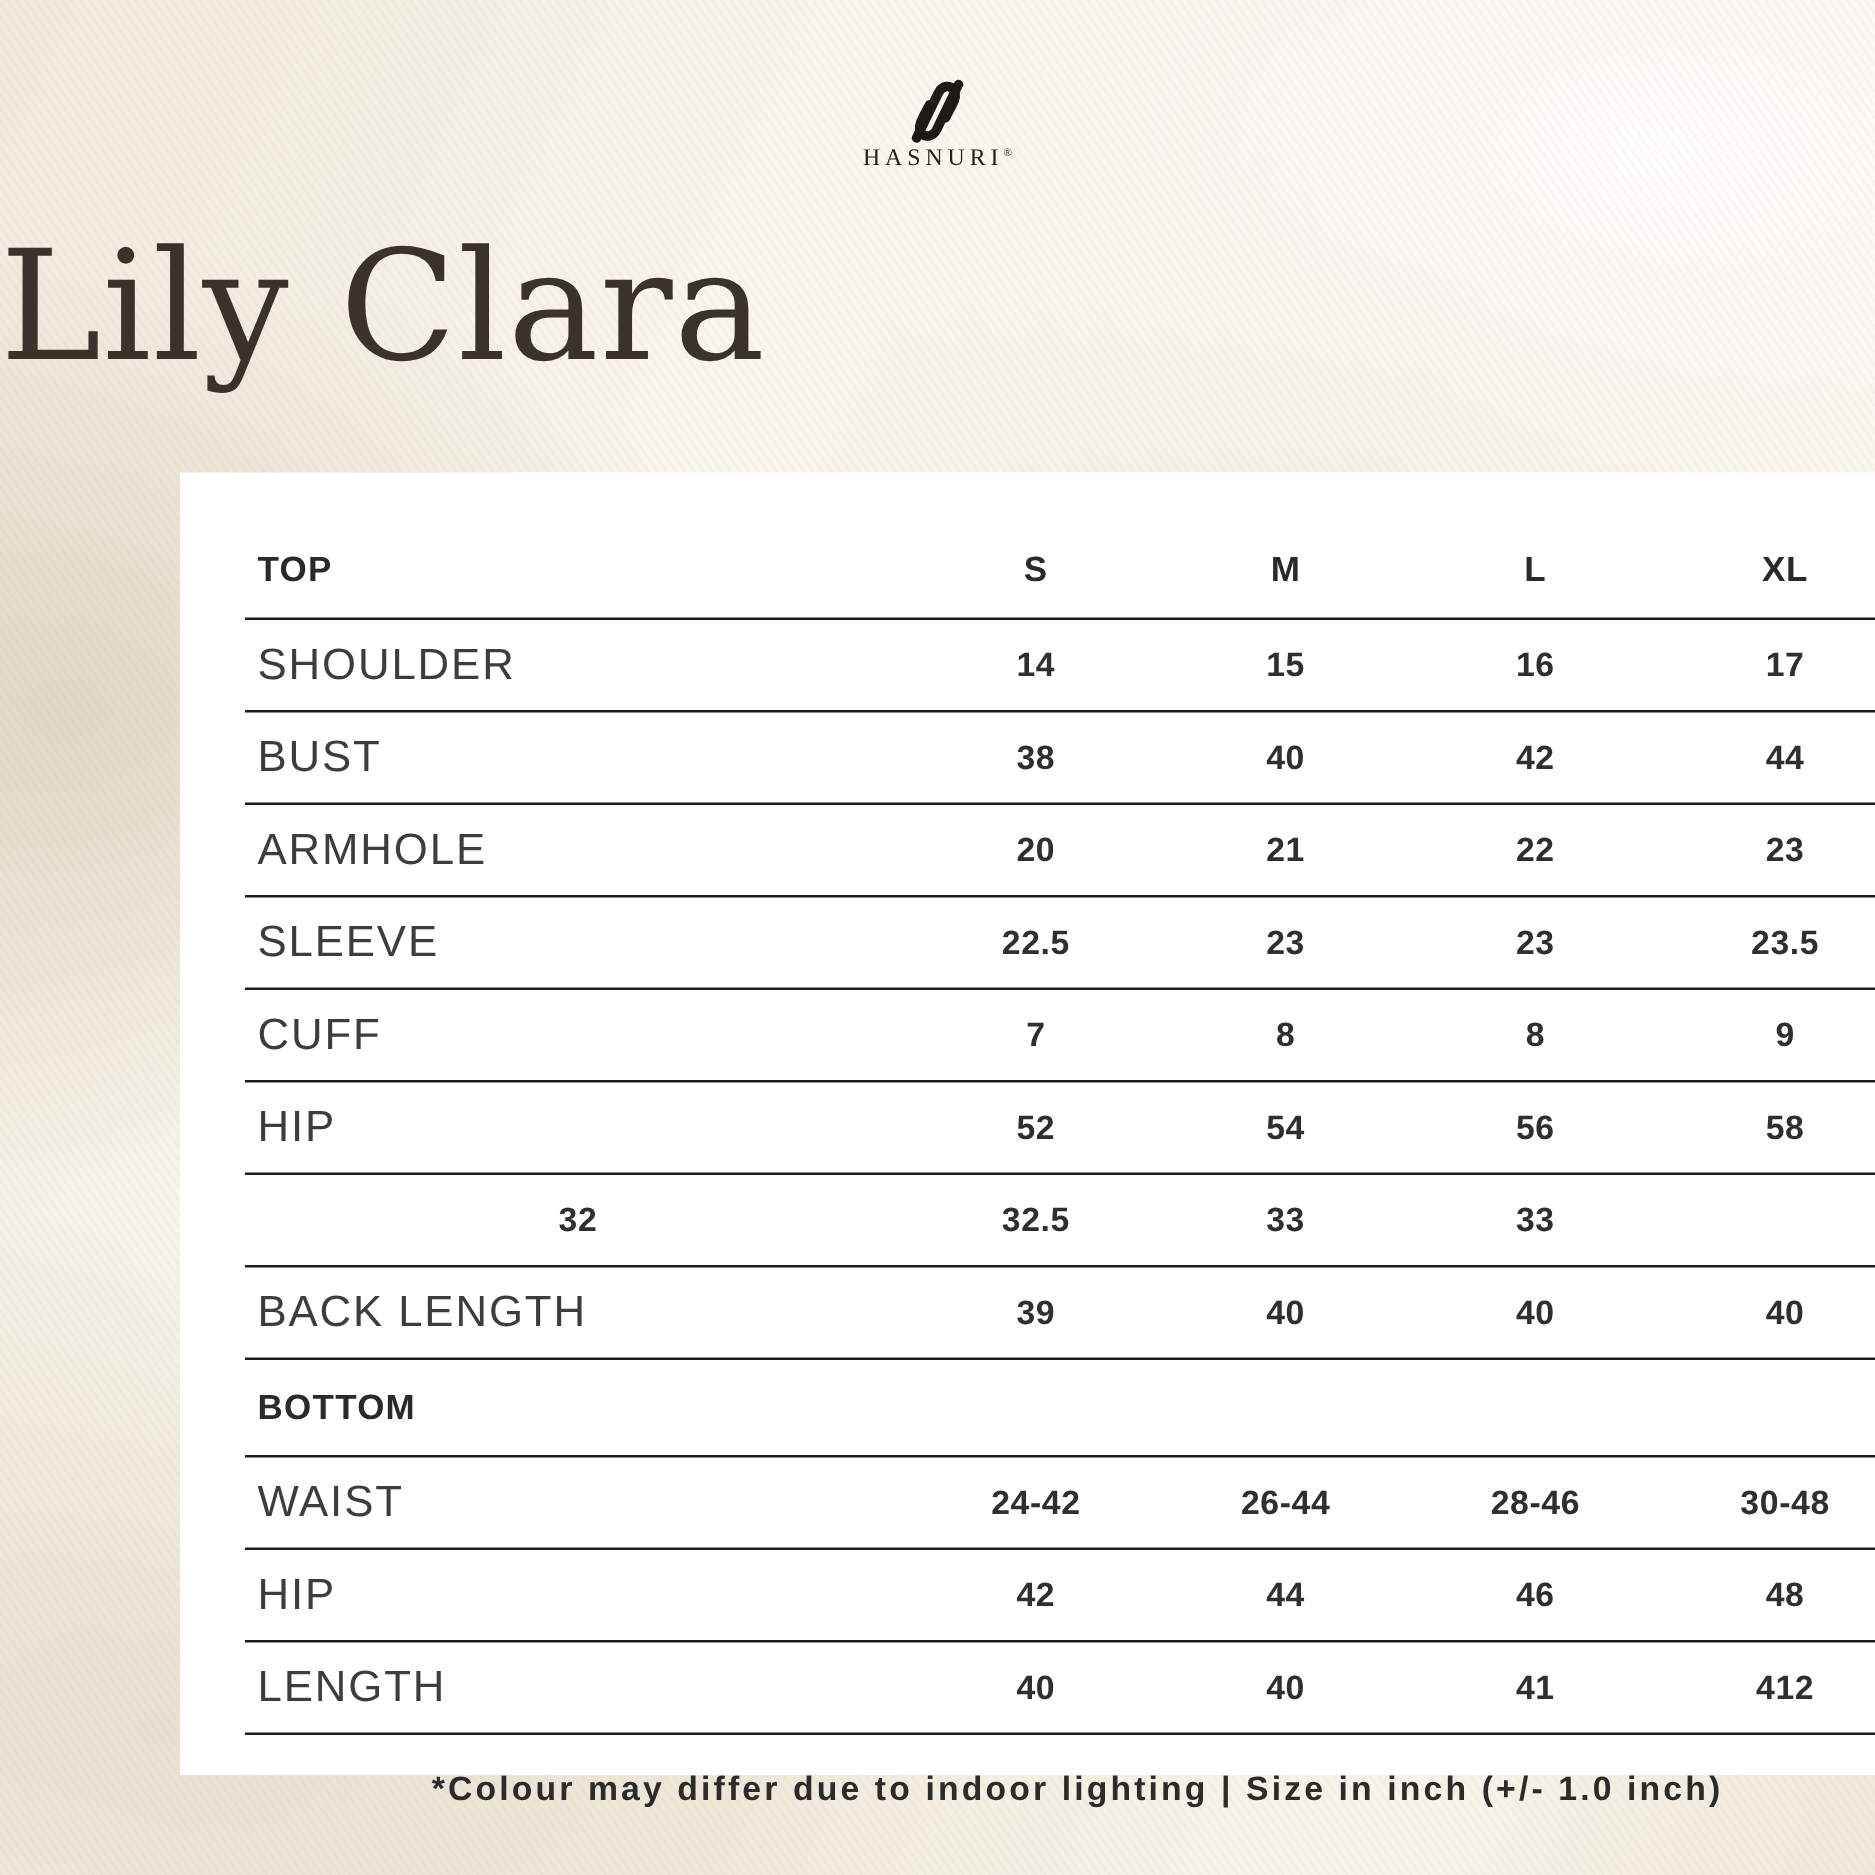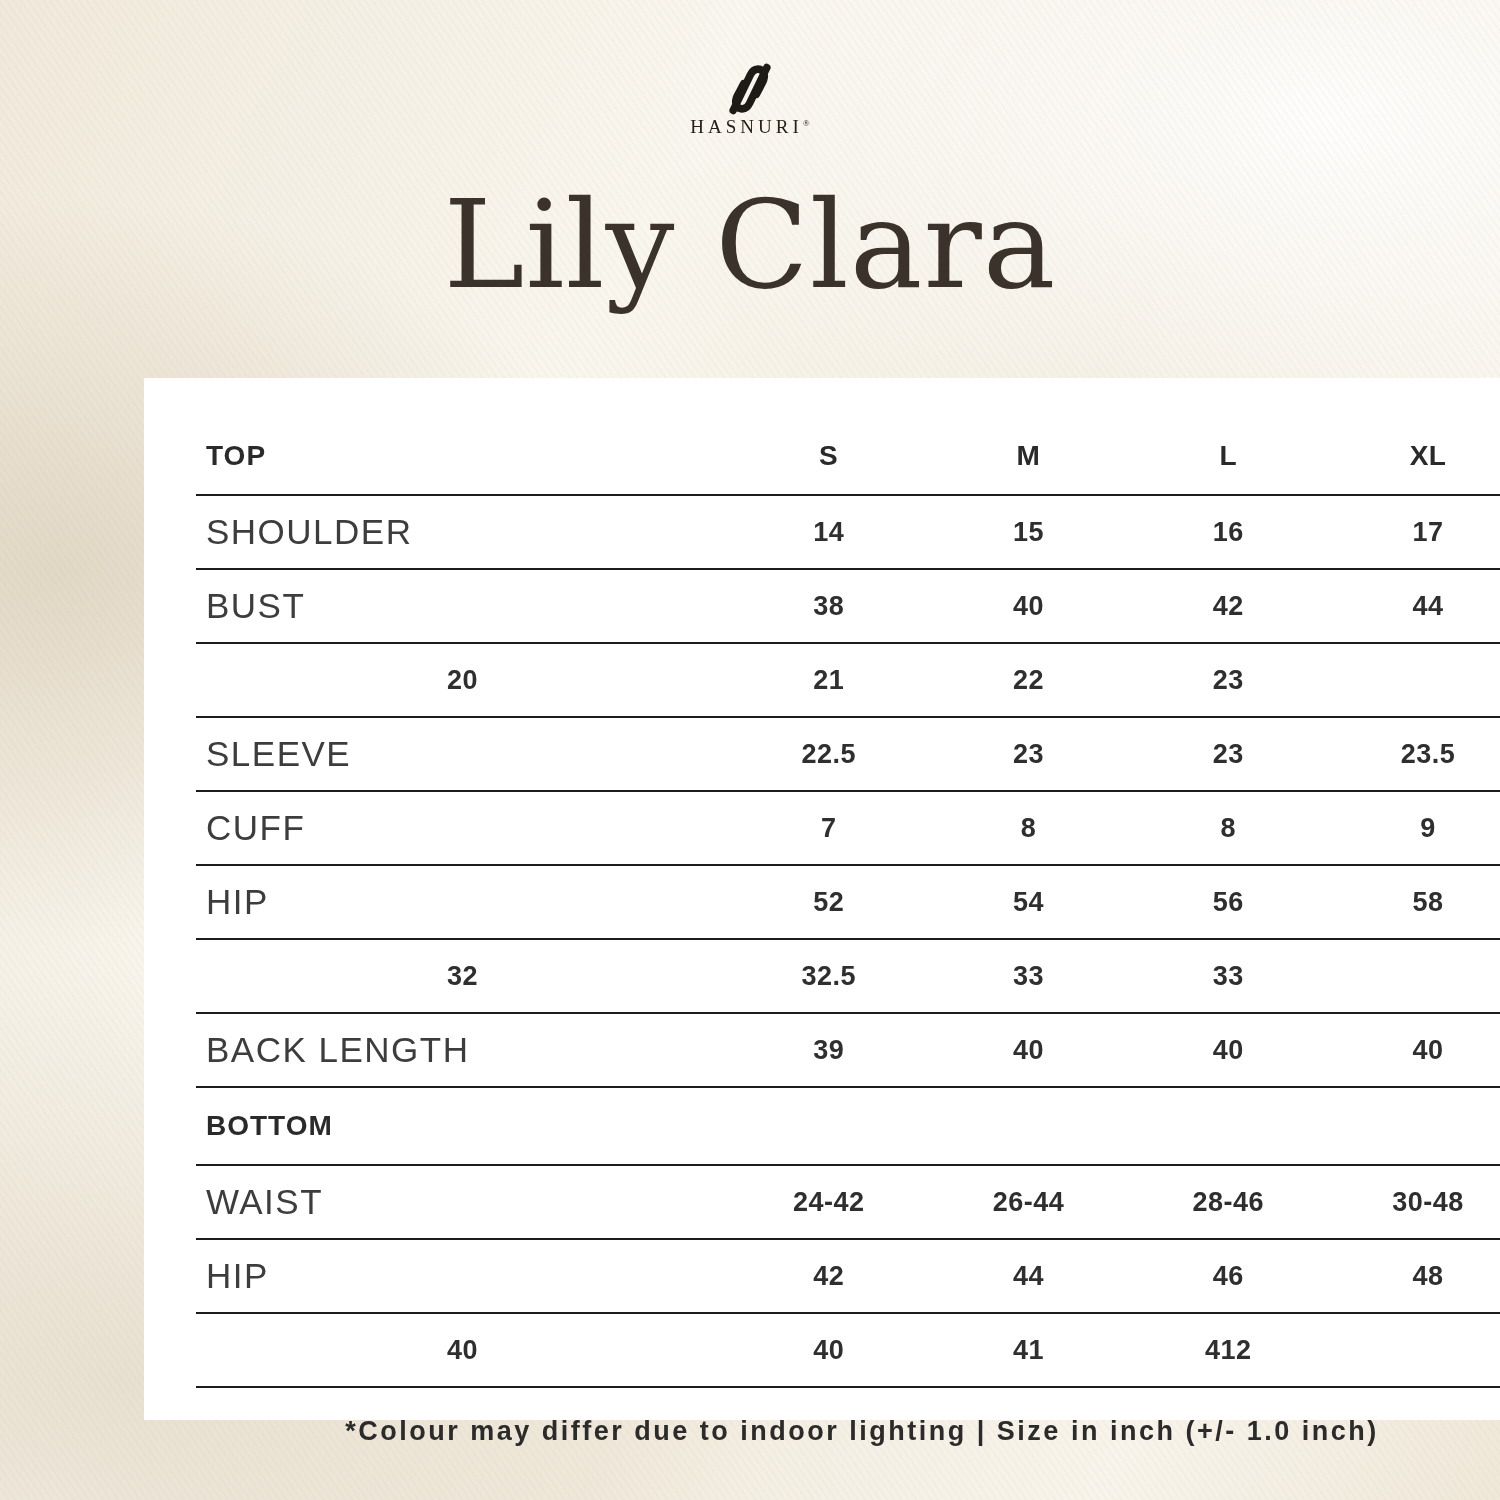--- a/index.html
+++ b/index.html
@@ -21,21 +21,21 @@
       rgba(176,160,132,0.05) 0 2px, rgba(255,255,255,0) 2px 6px);
   }
 
   .header{position:absolute;left:0;top:0;width:1500px;text-align:center;}
   .logo-wrap{position:absolute;left:0;top:60px;width:1500px;display:flex;justify-content:center;}
   .logo-svg{width:62px;height:58px;display:block;}
   .brand-line{position:absolute;left:0;top:116px;width:1500px;
     font-family:"Liberation Serif", serif;font-size:19px;letter-spacing:4px;
     color:#262018;font-weight:400;}
   .brand-line sup{font-size:9px;letter-spacing:0;}
-  .page-title{position:absolute;left:0;top:178px;width:1500px;text-align:center;
+  .page-title{position:absolute;left:0;top:178px;width:1500px;text-align:left;
     font-family:"DejaVu Serif", serif;font-weight:400;
     font-size:122px;line-height:1.1;letter-spacing:1px;color:#3a322b;}
 
   .card{position:absolute;left:144px;top:378px;width:1436px;height:1042px;
     background:#ffffff;box-sizing:border-box;padding:40px 52px 0 52px;
     box-shadow:0 0 0 rgba(0,0,0,0);}
 
   .trow{display:grid;grid-template-columns:40% 15% 15% 15% 15%;
     align-items:center;height:72px;border-bottom:2px solid #1c1c1c;}
   .trow.thead{height:76px;}
@@ -82,20 +82,21 @@
         <div class="cell value">17</div>
       </div>
       <div class="trow">
         <div class="cell label">BUST</div>
         <div class="cell value">38</div>
         <div class="cell value">40</div>
         <div class="cell value">42</div>
         <div class="cell value">44</div>
       </div>
       <div class="trow">
+        <div class="cell label">ARMHOLE</div>
         <div class="cell value">20</div>
         <div class="cell value">21</div>
         <div class="cell value">22</div>
         <div class="cell value">23</div>
       </div>
       <div class="trow">
         <div class="cell label">SLEEVE</div>
         <div class="cell value">22.5</div>
         <div class="cell value">23</div>
         <div class="cell value">23</div>
@@ -143,20 +144,21 @@
         <div class="cell value">30-48</div>
       </div>
       <div class="trow">
         <div class="cell label">HIP</div>
         <div class="cell value">42</div>
         <div class="cell value">44</div>
         <div class="cell value">46</div>
         <div class="cell value">48</div>
       </div>
       <div class="trow">
+        <div class="cell label">LENGTH</div>
         <div class="cell value">40</div>
         <div class="cell value">40</div>
         <div class="cell value">41</div>
         <div class="cell value">412</div>
       </div>
     </div>
   <div class="footnote">*Colour may differ due to indoor lighting | Size in inch (+/- 1.0 inch)</div>
 </div>
 
 </body></html>

